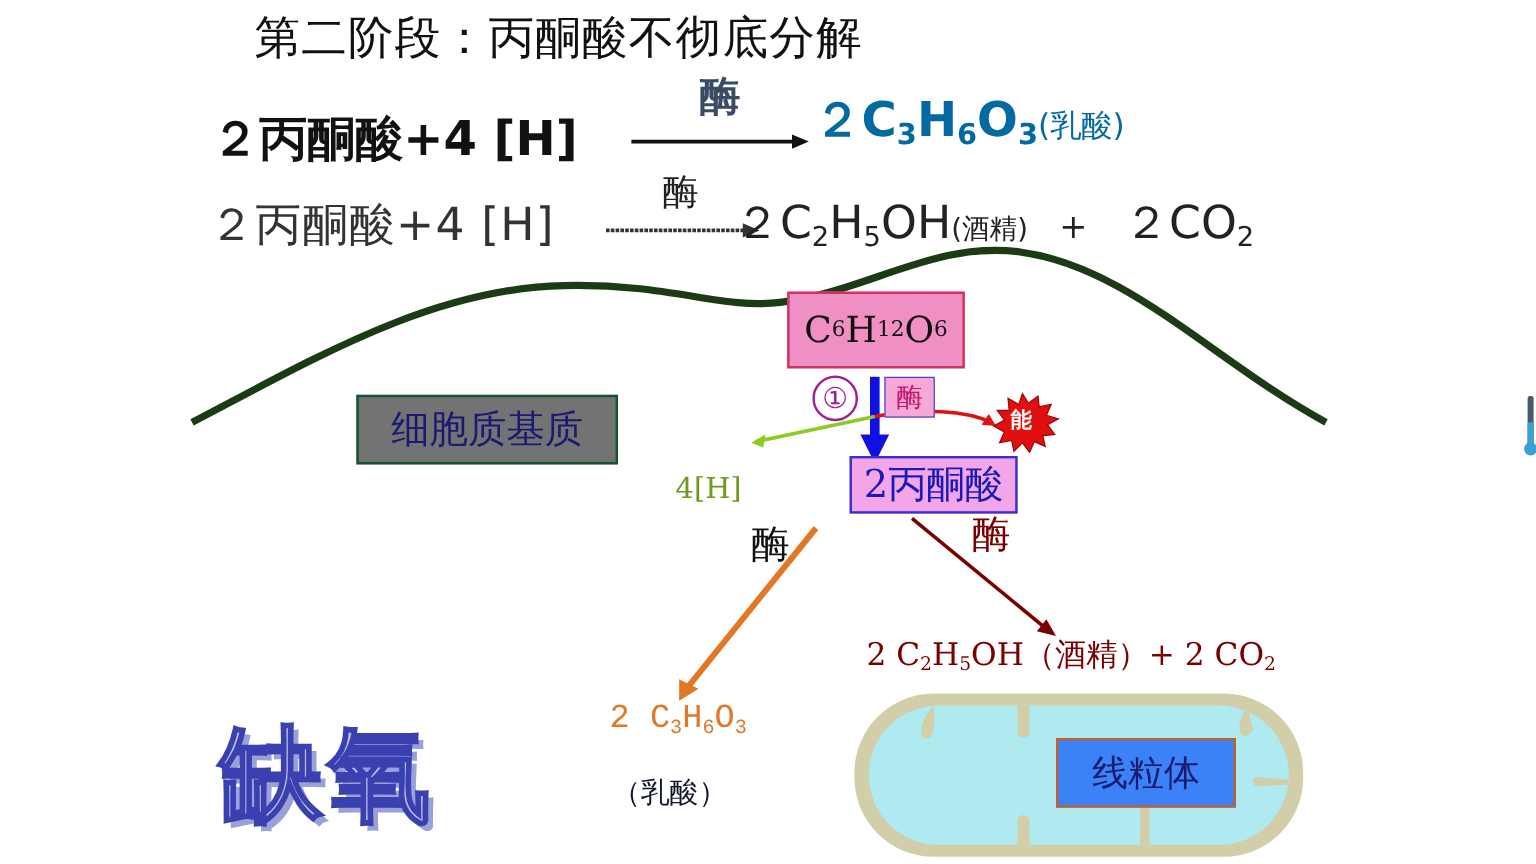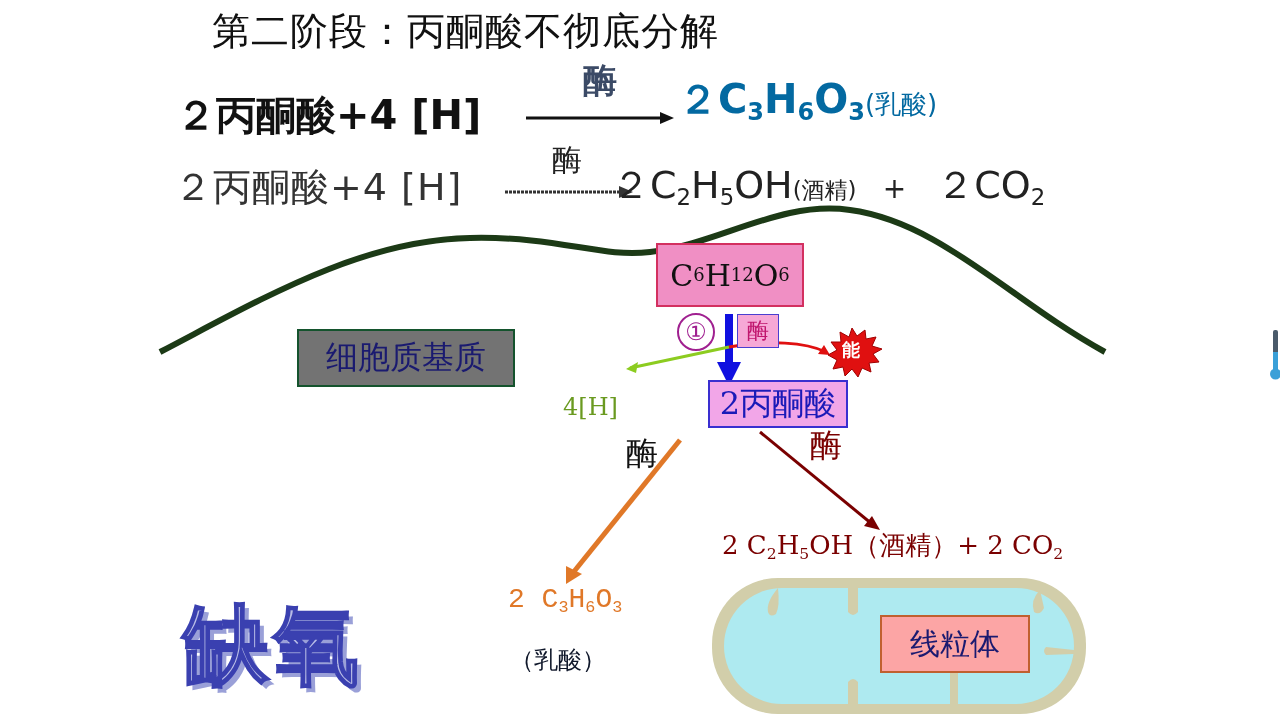--- a/index.html
+++ b/index.html
@@ -20,21 +20,21 @@
   .box-enzyme1{left:737px;top:314px;width:40px;height:32px;background:#f6a8d6;border:1px solid #4a3fd0;display:flex;align-items:center;justify-content:center;font-size:22px;color:#c0166e;}
   .circle1{left:677px;top:313px;width:34px;height:34px;border:2px solid #a02090;border-radius:50%;display:flex;align-items:center;justify-content:center;font-size:24px;color:#a02090;}
   .box-pyruvate{left:672px;top:380px;width:136px;height:44px;background:#f2a6e8;border:2px solid #3a2fd0;display:flex;align-items:center;justify-content:center;font-size:32px;color:#1a1ab8;margin-left:36px;}
   .label-cyto{left:297px;top:329px;width:214px;height:54px;background:#737373;border:2px solid #14532d;display:flex;align-items:center;justify-content:center;font-size:32px;color:#1a1a70;}
   .label-h{left:563px;top:356px;font-size:24px;color:#6a9a20;margin-top:37px;}
   .enzyme-left{left:626px;top:432px;font-size:32px;color:#111;}
   .enzyme-right{left:810px;top:424px;font-size:32px;color:#7a0000;}
   .prod-alcohol{left:722px;top:528px;font-size:26px;color:#7a0000;white-space:nowrap;text-align:right;}
   .prod-lactic{left:508px;top:584px;font-size:28px;color:#e07828;white-space:nowrap;font-family:Liberation Mono, monospace;}
   .prod-lactic-name{left:510px;top:644px;font-size:24px;color:#0f172a;}
-  .label-mito{left:880px;top:615px;width:146px;height:54px;background:#fca5a5;border:2px solid #c06030;display:flex;align-items:center;justify-content:center;font-size:30px;color:#1a1a70;}
+  .label-mito{left:880px;top:615px;width:146px;height:54px;background:#3b82f6;border:2px solid #c06030;display:flex;align-items:center;justify-content:center;font-size:30px;color:#1a1a70;}
   .anoxia{left:183px;top:588px;font-size:86px;font-weight:bold;color:#b8bce6;-webkit-text-stroke:2px #3a40b0;letter-spacing:4px;text-shadow:5px 5px 0 #9aa0d8;}
   .thermo{left:1270px;top:330px;width:12px;height:52px;}
 </style>
 </head>
 <body>
 
 <div class="abs title">第二阶段：丙酮酸不彻底分解</div>
 
 <div class="abs eq1">２丙酮酸+4 [H]</div>
 <div class="abs eq1-enzyme">酶</div>

